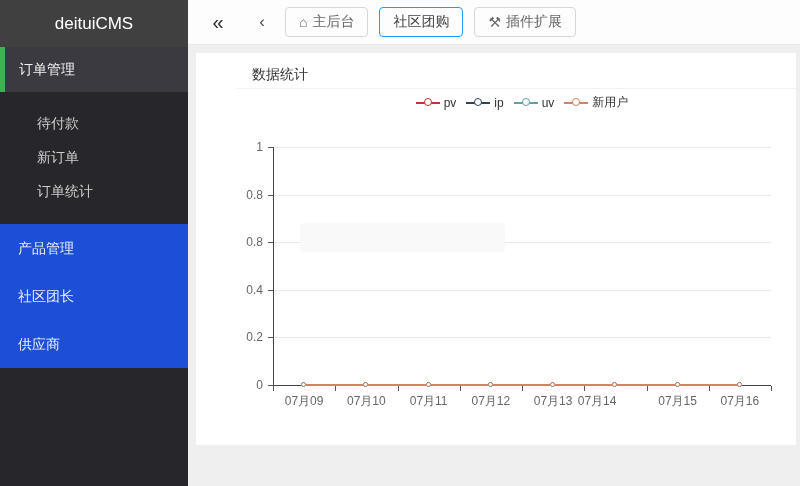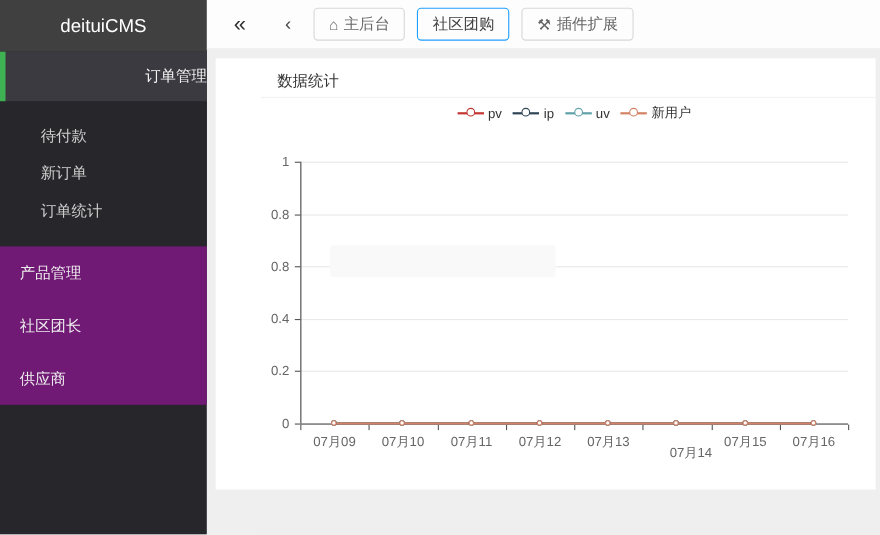--- a/index.html
+++ b/index.html
@@ -5,26 +5,26 @@
   * { margin:0; padding:0; box-sizing:border-box; }
   html,body { width:800px; height:486px; overflow:hidden;
     font-family:"Liberation Sans","DejaVu Sans",sans-serif; background:#efefef; }
   #app { position:relative; width:800px; height:486px; }
 
   
   #sidebar { position:absolute; left:0; top:0; width:188px; height:486px; background:#26262b; }
   #brand { height:47px; line-height:47px; text-align:center; background:#b22924;
     color:#ffffff; font-size:17px; }
   #active-section { position:relative; height:45px; line-height:45px; background:#3a3a40;
-    color:#f2f2f2; font-size:14px; padding-left:19px; cursor:pointer;text-align:right; }
+    color:#f2f2f2; font-size:14px; padding-left:19px; cursor:pointer; }
   #active-bar { position:absolute; left:0; top:0; width:5px; height:100%; }
   #submenu { background:#26262b; padding:14px 0 16px 0; }
   .submenu-item { height:34px; line-height:34px; padding-left:37px; color:#cfcfcf;
     font-size:14px; cursor:pointer; }
-  #side-sections { background:#701a75; }
+  #side-sections { background:#1d4ed8; }
   .section-item { height:48px; line-height:48px; padding-left:18px; color:#ededed;
     font-size:14px; cursor:pointer; }
 
   
   #topbar { position:absolute; left:188px; top:0; width:612px; height:45px; background:#fdfdfd;
     border-bottom:1px solid #e9e9e9; display:flex; align-items:center; }
   #collapse-btn { margin-left:16px; font-size:20px; color:#2b2b2b; cursor:pointer; width:28px; text-align:center; }
   #back-btn { margin-left:18px; font-size:17px; color:#4a4a4a; cursor:pointer; width:24px; text-align:center; }
   .nav-tab { display:inline-flex; align-items:center; gap:5px; height:30px; padding:0 13px;
     margin-left:11px; border:1px solid #d7d7d7; border-radius:4px; background:#fdfdfd;
@@ -157,21 +157,21 @@
         <div class="xtick" style="left: 326px; top: 297px;"></div>
         <div class="xtick" style="left: 388.25px; top: 297px;"></div>
         <div class="xtick" style="left: 450.5px; top: 297px;"></div>
         <div class="xtick" style="left: 512.75px; top: 297px;"></div>
         <div class="xtick" style="left: 575px; top: 297px;"></div>
         <div class="xlabel" style="left: 77px; top: 304px; width: 62.25px;">07月09</div>
         <div class="xlabel" style="left: 139.25px; top: 304px; width: 62.25px;">07月10</div>
         <div class="xlabel" style="left: 201.5px; top: 304px; width: 62.25px;">07月11</div>
         <div class="xlabel" style="left: 263.75px; top: 304px; width: 62.25px;">07月12</div>
         <div class="xlabel" style="left: 326px; top: 304px; width: 62.25px;">07月13</div>
-        <div class="xlabel" style="left: 401px; top: 304px; width: 62.25px; margin-top: 10px;">07月14</div>
+        <div class="xlabel" style="left: 370px; top: 304px; width: 62.25px;">07月14</div>
         <div class="xlabel" style="left: 450.5px; top: 304px; width: 62.25px;">07月15</div>
         <div class="xlabel" style="left: 512.75px; top: 304px; width: 62.25px;">07月16</div>
         <div class="series-line" style="left: 108.125px; top: 295px; width: 435.75px; background: rgb(194, 53, 49);"></div>
         <div class="marker" style="left: 105.125px; top: 293px; border-color: rgb(194, 53, 49);"></div>
         <div class="marker" style="left: 167.375px; top: 293px; border-color: rgb(194, 53, 49);"></div>
         <div class="marker" style="left: 229.625px; top: 293px; border-color: rgb(194, 53, 49);"></div>
         <div class="marker" style="left: 291.875px; top: 293px; border-color: rgb(194, 53, 49);"></div>
         <div class="marker" style="left: 354.125px; top: 293px; border-color: rgb(194, 53, 49);"></div>
         <div class="marker" style="left: 416.375px; top: 293px; border-color: rgb(194, 53, 49);"></div>
         <div class="marker" style="left: 478.625px; top: 293px; border-color: rgb(194, 53, 49);"></div>

